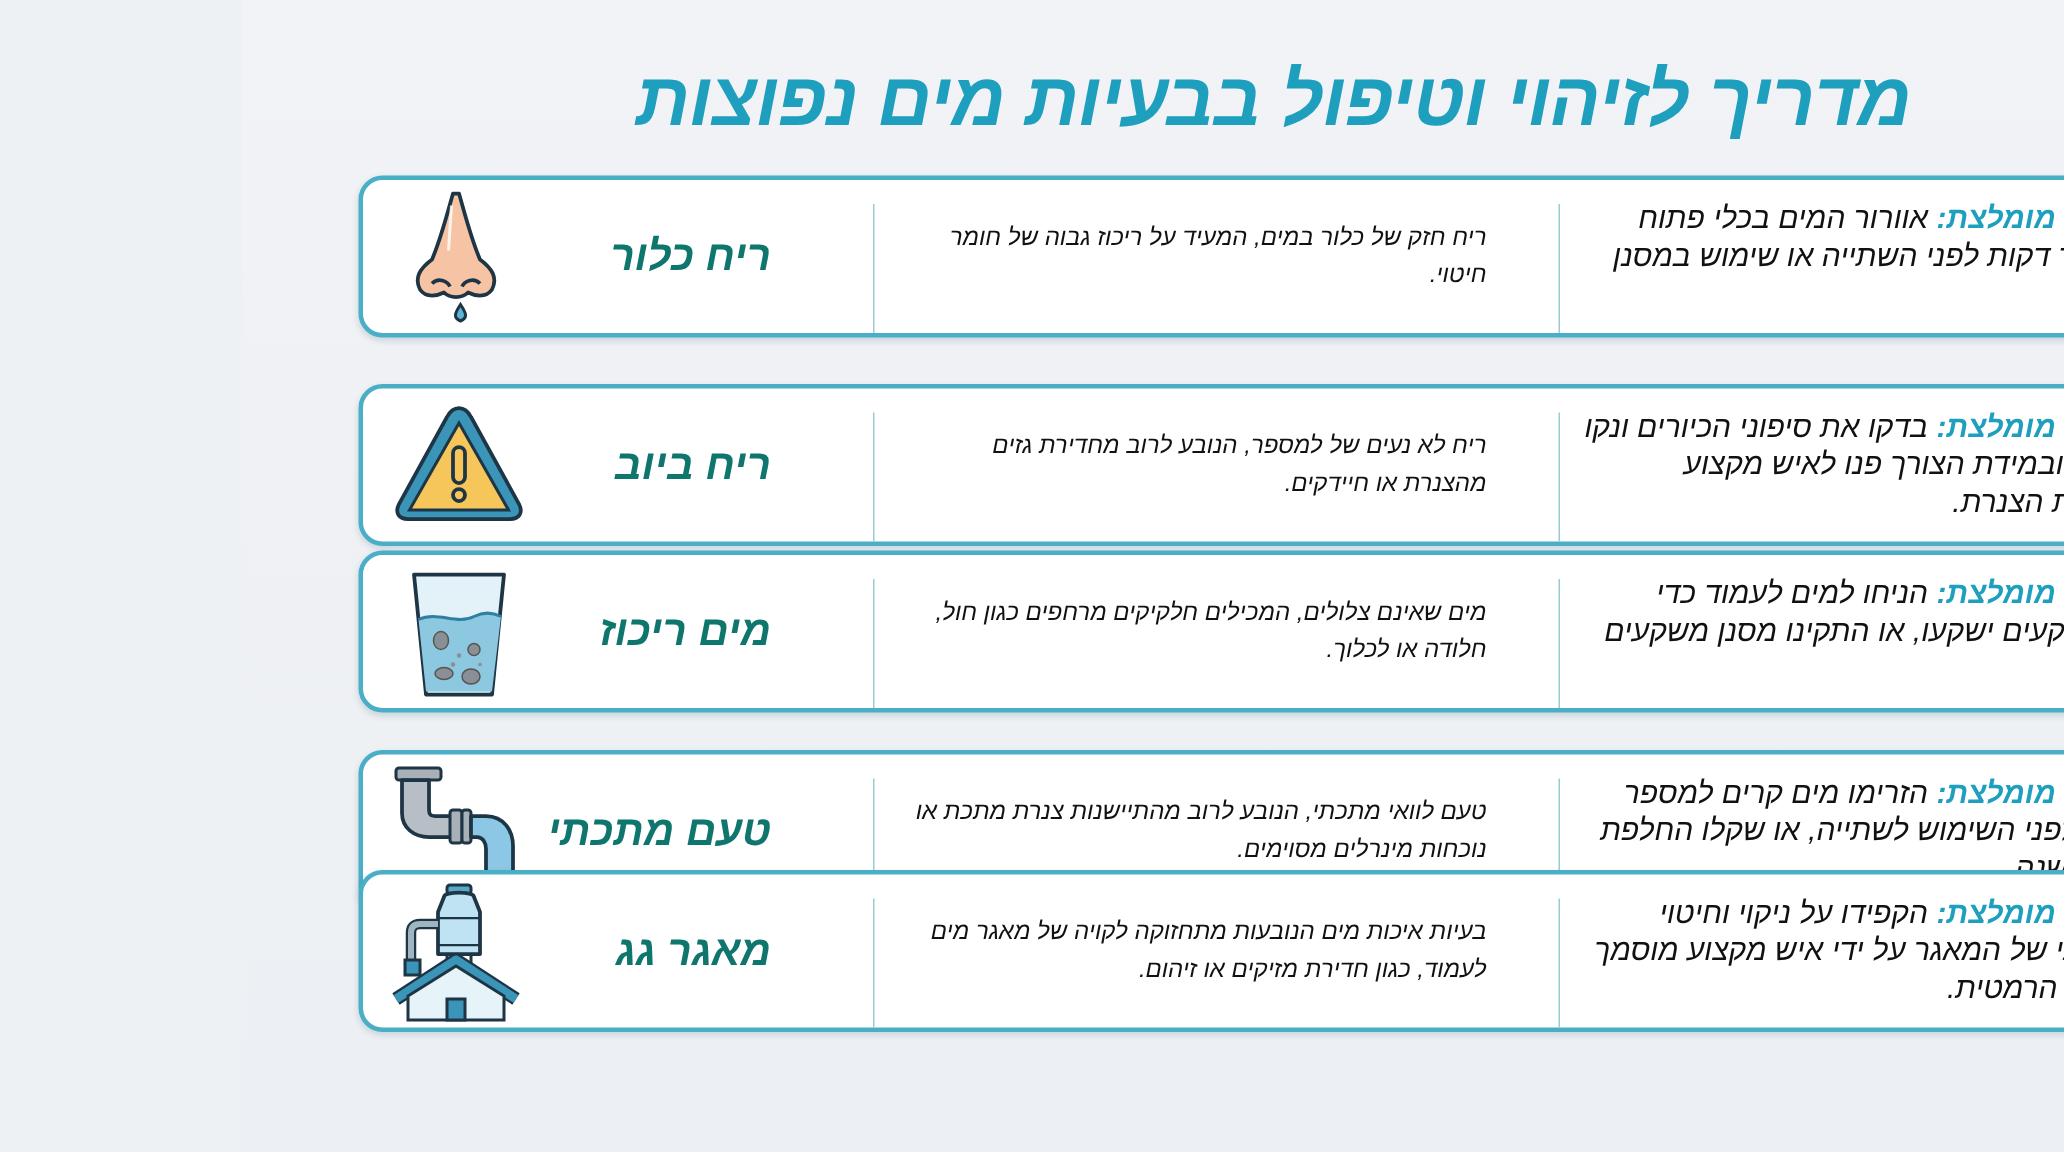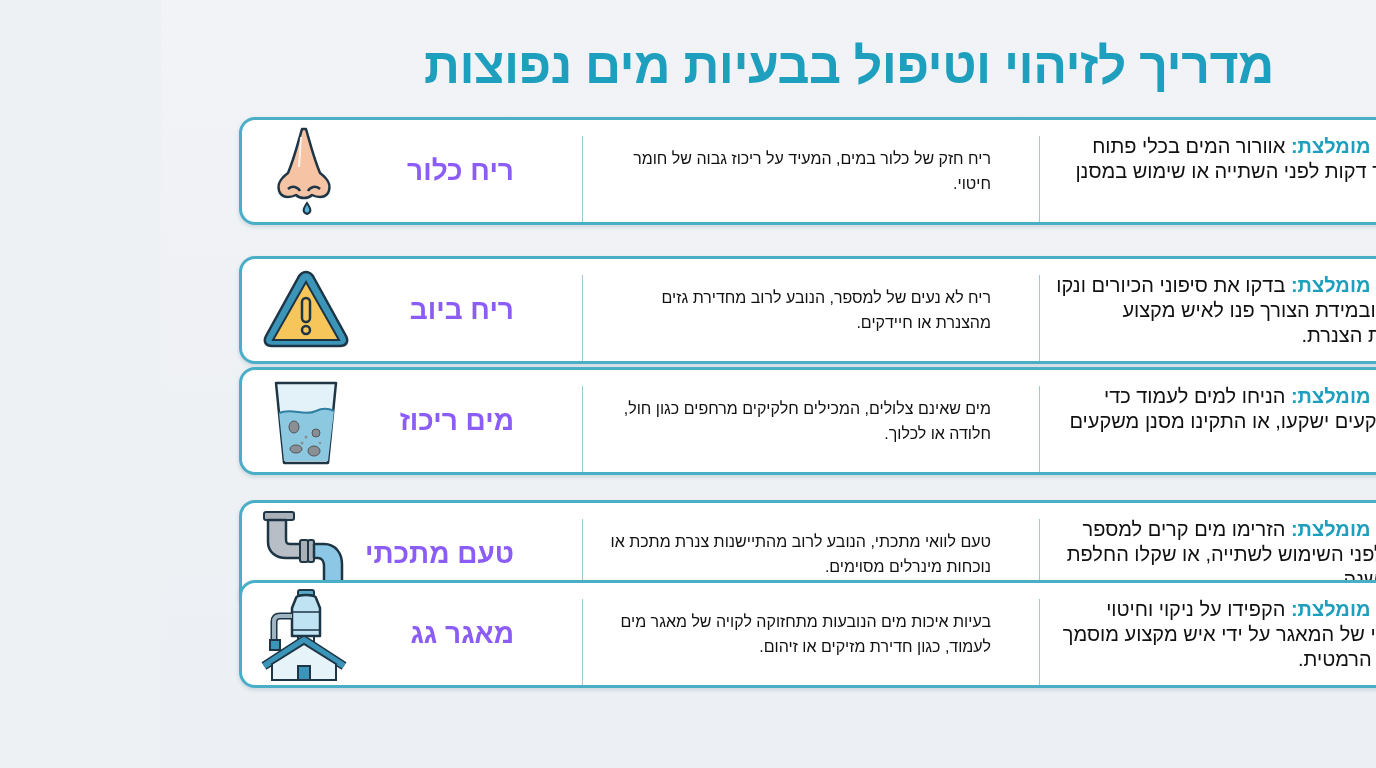--- a/index.html
+++ b/index.html
@@ -4,20 +4,21 @@
   <style>
     * { box-sizing: border-box; margin: 0; padding: 0; }
     html, body {
       width: 1376px; height: 768px; overflow: hidden;
       background: #eef1f4;
       font-family: "Liberation Sans", "DejaVu Sans", sans-serif;
     }
     .page {
       position: relative; width: 1215px; height: 768px;
       background: linear-gradient(180deg, #f1f3f6 0%, #eceff3 100%);
+      font-style: italic;
     }
     .title {
       position: absolute; top: 36px; left: 0; width: 1376px;
       text-align: center;
       font-size: 50px; font-weight: 700;
       color: #1f9fbe;
       letter-spacing: -0.5px;
       line-height: 60px;
     }
     .row {
@@ -47,21 +48,21 @@
       font-size: 16px; line-height: 25px; color: #111;
       text-align: right;
     }
     .col-name {
       flex: 1; height: 100%;
       display: flex; align-items: center; justify-content: space-between;
       padding: 0 68px 0 16px;
       direction: rtl;
     }
     .col-name .name {
-      font-size: 28px; font-weight: 700; color: #8b5cf6;
+      font-size: 28px; font-weight: 700; color: #0f766e;
     }
     .icon { width: 96px; height: 96px; display: flex; align-items: center; justify-content: center; }
     .icon svg { width: 96px; height: 96px; }
   </style>
 </head>
 <body>
 
 <div class="page">
   <h1 class="title">מדריך לזיהוי וטיפול בבעיות מים נפוצות</h1>
 

